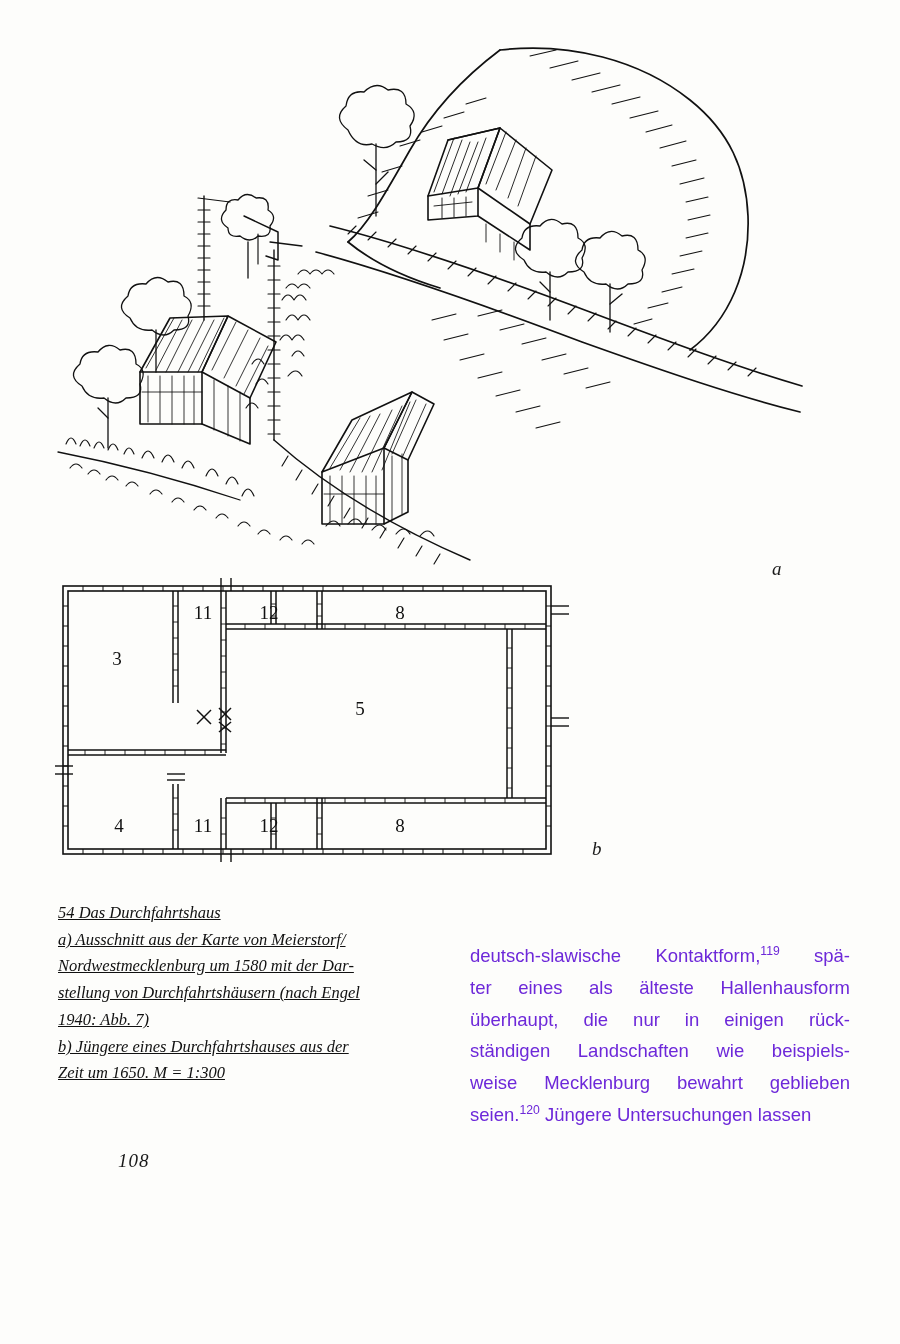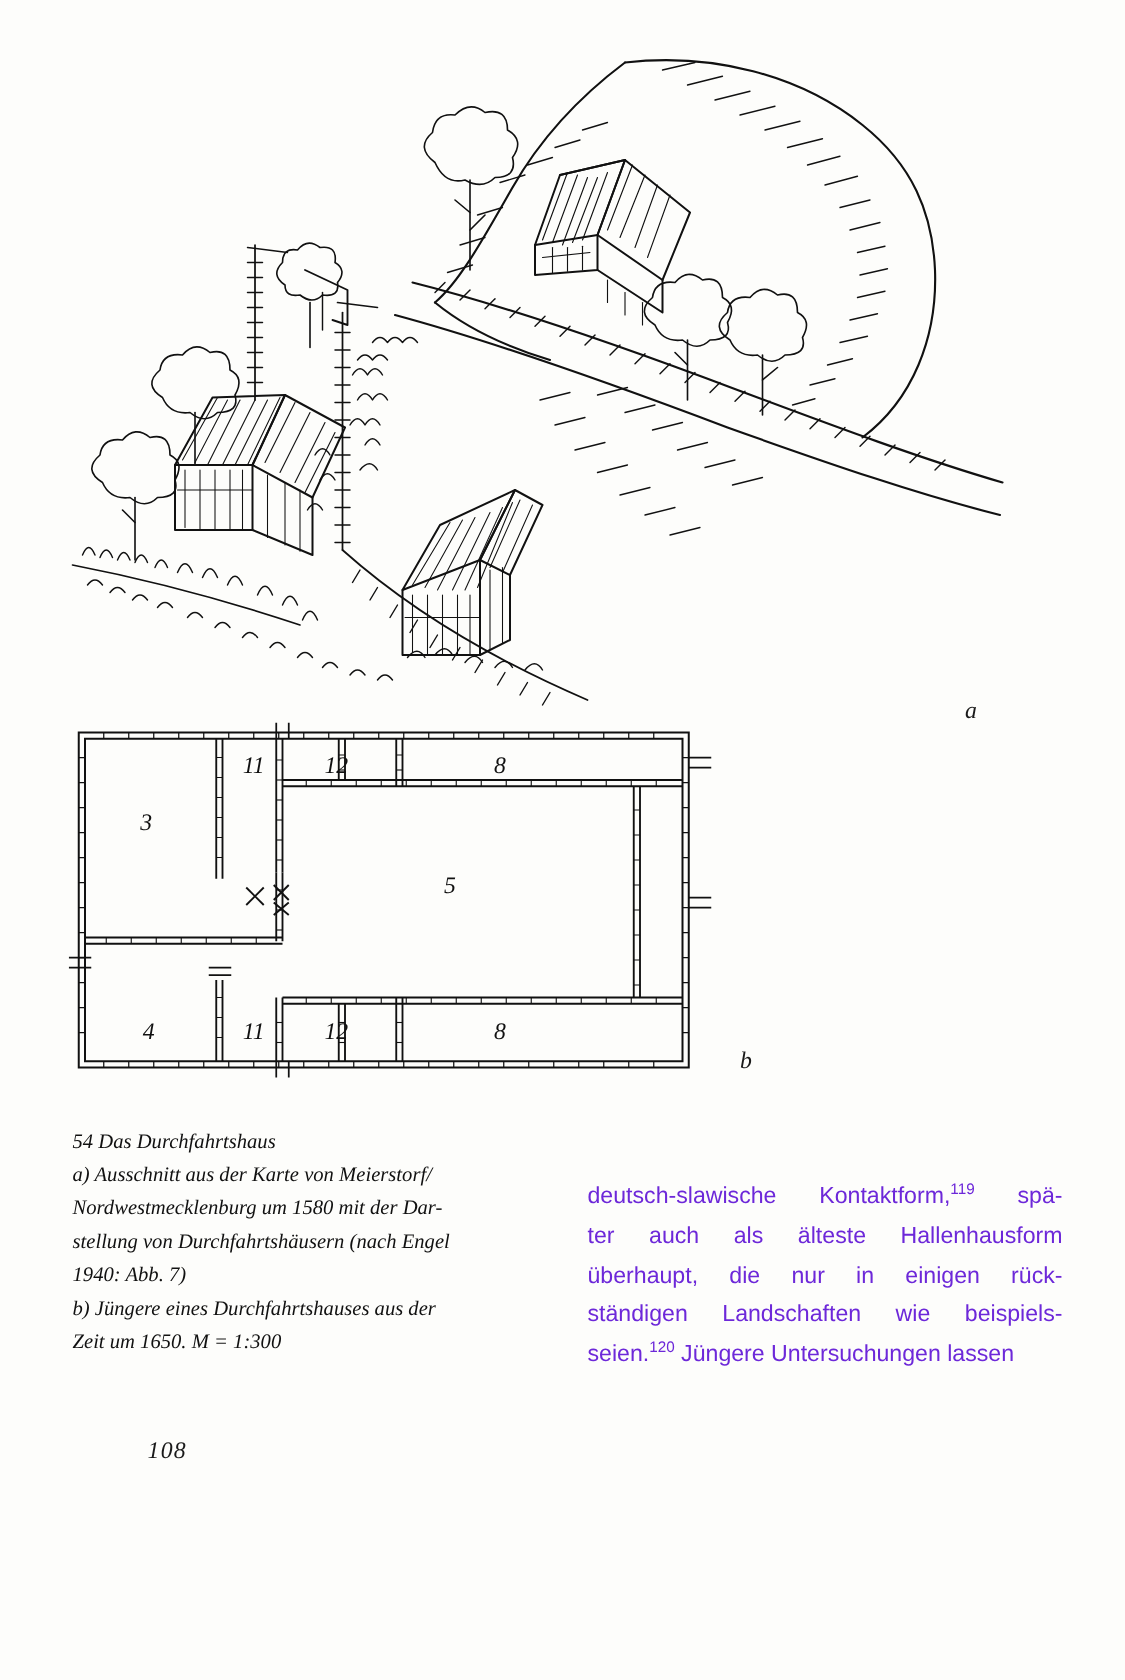--- a/index.html
+++ b/index.html
@@ -47,39 +47,38 @@
     top: 578px;
     width: 520px;
     height: 290px;
   }
   .fig-b svg { display: block; }
 
   .room-num {
     position: absolute;
     font-family: "Liberation Serif", serif;
     font-size: 19px;
-    font-style: italic;
     color: #111;
     text-align: center;
     width: 40px;
   }
 
   
   .caption {
     position: absolute;
     left: 58px;
     top: 900px;
     width: 390px;
     font-family: "Liberation Serif", serif;
     font-style: italic;
     font-size: 16.5px;
     line-height: 1.62;
     color: #111;
   }
-  .caption .ln { display: block; white-space: pre-wrap; }
+  .caption .ln { display: block; white-space: pre-wrap; text-decoration: underline; }
 
   .bodytext {
     position: absolute;
     left: 470px;
     top: 940px;
     width: 380px;
     font-family: Liberation Sans, sans-serif;
     font-size: 18.5px;
     line-height: 1.72;
     color: #6d28d9;
@@ -683,21 +682,22 @@
     <span class="ln">a) Ausschnitt aus der Karte von Meierstorf/</span>
     <span class="ln">Nordwestmecklenburg um 1580 mit der Dar-</span>
     <span class="ln">stellung von Durchfahrtshäusern (nach Engel</span>
     <span class="ln">1940: Abb. 7)</span>
     <span class="ln">b) Jüngere eines Durchfahrtshauses aus der</span>
     <span class="ln">Zeit um 1650. M = 1:300</span>
   </div>
 
   <div class="bodytext">
     <span class="ln">deutsch-slawische Kontaktform,<sup>119</sup> spä-</span>
-    <span class="ln">ter auch als älteste Hallenhausform</span>
+    <span class="ln">ter eines als älteste Hallenhausform</span>
     <span class="ln">überhaupt, die nur in einigen rück-</span>
     <span class="ln">ständigen Landschaften wie beispiels-</span>
+    <span class="ln">weise Mecklenburg bewahrt geblieben</span>
     <span class="ln last">seien.<sup>120</sup> Jüngere Untersuchungen lassen</span>
   </div>
 
   <span class="folio">108</span>
 
 </div>
 
 </body></html>

